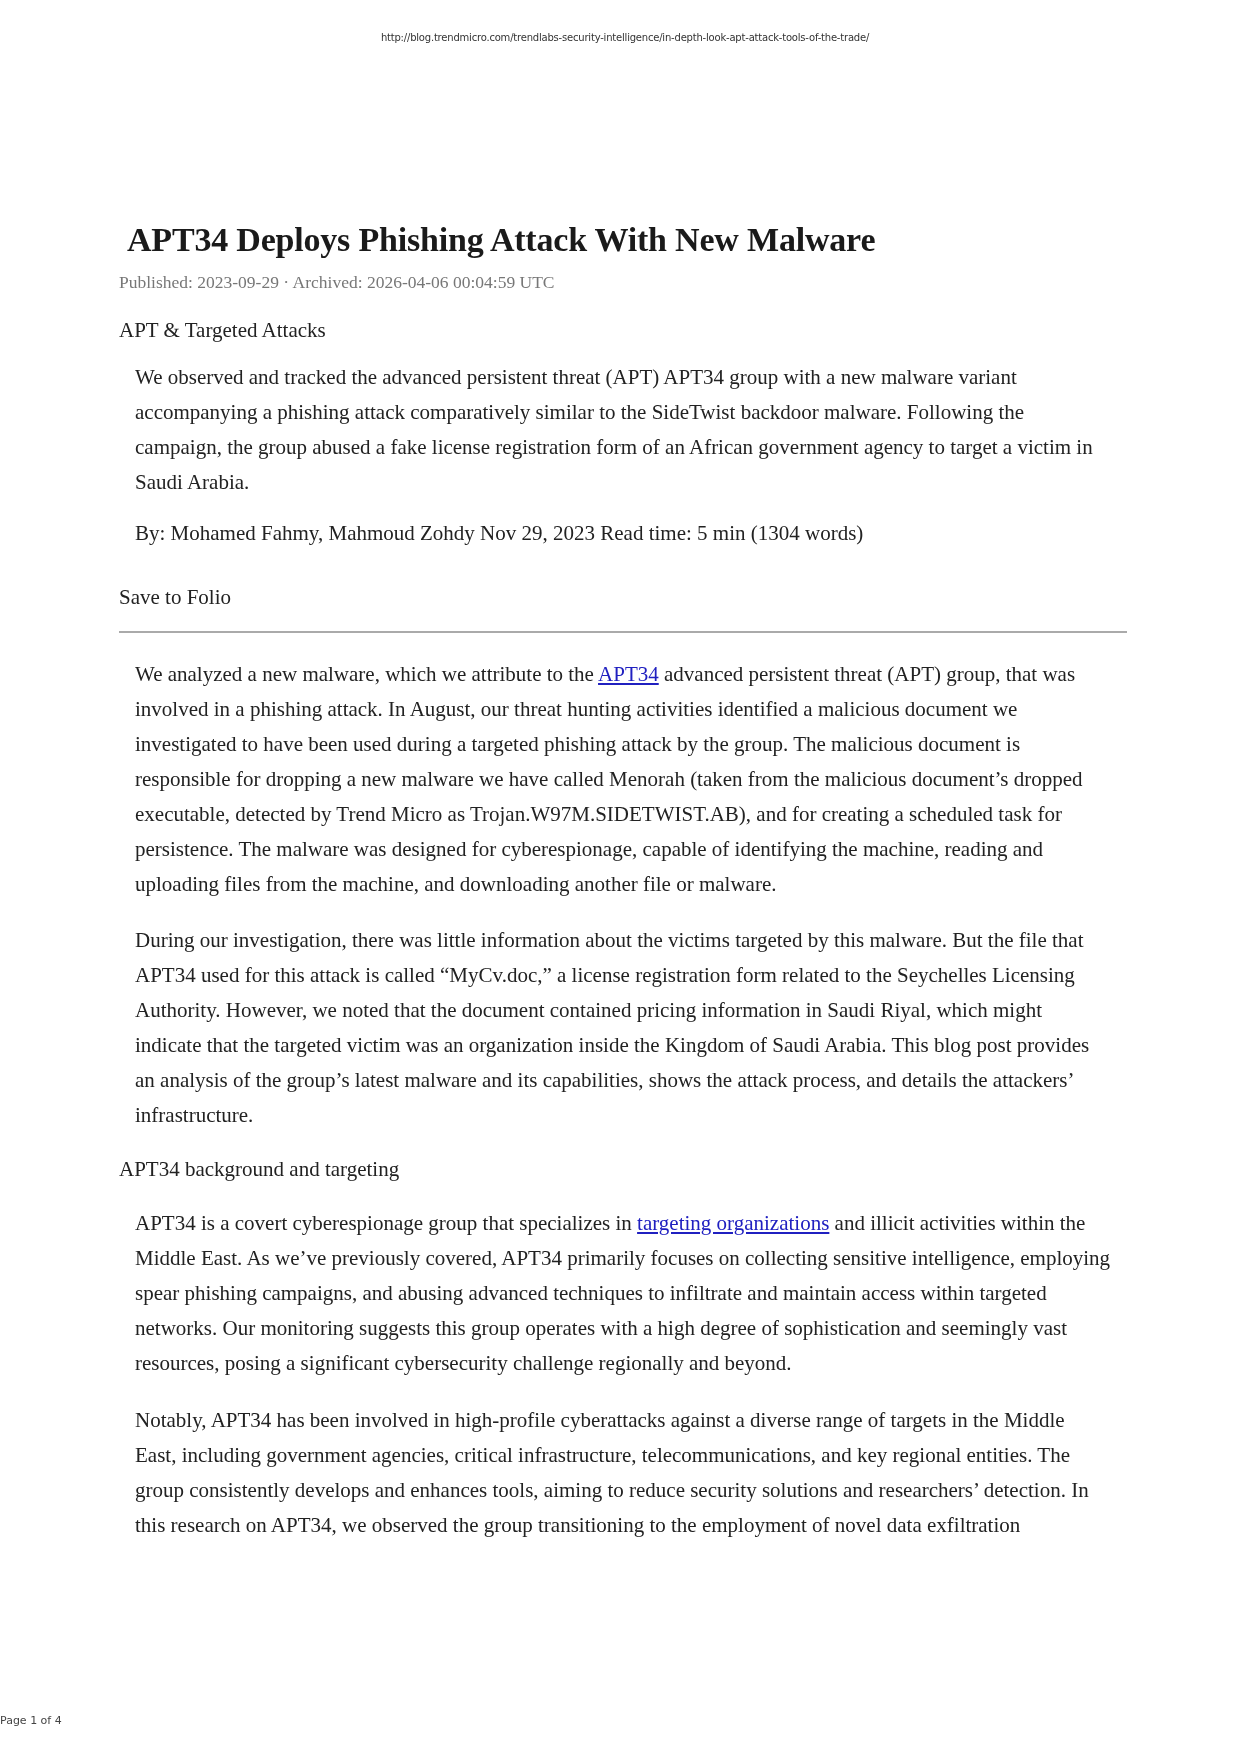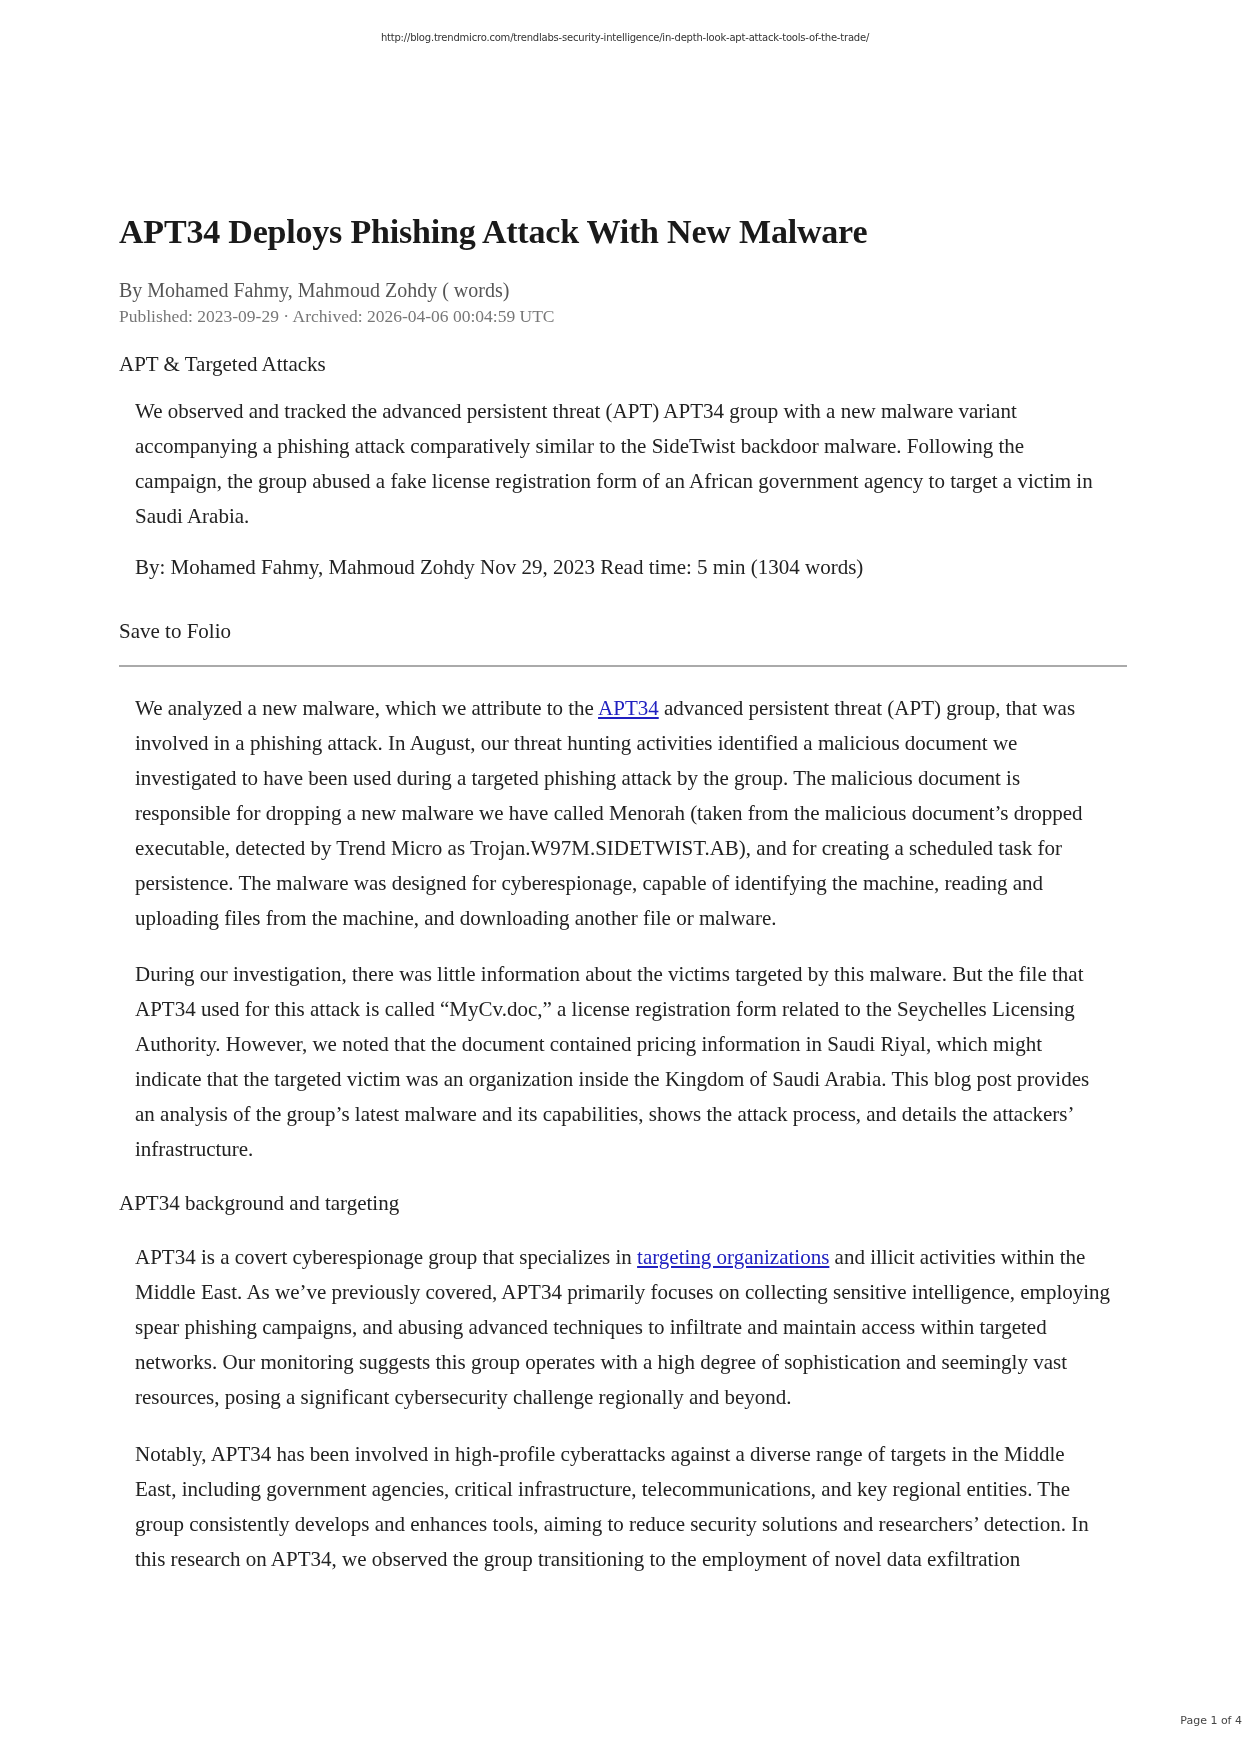--- a/index.html
+++ b/index.html
@@ -26,21 +26,21 @@
       color: #333333;
       letter-spacing: -0.2px;
     }
     .content {
       position: absolute;
       left: 119px;
       top: 210px;
       width: 1008px;
     }
     h1.title {
-      margin: 0;
+      margin: 8px;
       font-family: "Liberation Serif", serif;
       font-weight: bold;
       font-size: 34px;
       line-height: 44px;
       color: #1a1a1a;
       letter-spacing: -0.2px;
     }
     .byline {
       margin-top: 22px;
       font-size: 20px;
@@ -81,34 +81,33 @@
     a.inline-link {
       color: #1a0dab;
       color: #2020c0;
       text-decoration: underline;
     }
     .page-number {
       position: absolute;
       top: 1714px;
       left: 0;
       width: 1242px;
-      text-align: right;
+      text-align: left;
       font-family: "DejaVu Sans", sans-serif;
       font-size: 11px;
       color: #444444;
     }
   </style>
 </head>
 <body>
 
 <div class="page-url">http://blog.trendmicro.com/trendlabs-security-intelligence/in-depth-look-apt-attack-tools-of-the-trade/</div>
 
 <main class="content">
   <h1 class="title">APT34 Deploys Phishing Attack With New Malware</h1>
-  <div class="byline">By Mohamed Fahmy, Mahmoud Zohdy ( words)</div>
   <div class="published">Published: 2023-09-29 · Archived: 2026-04-06 00:04:59 UTC</div>
   <div class="section-label category">APT &amp; Targeted Attacks</div>
 
   <p class="body summary">We observed and tracked the advanced persistent threat (APT) APT34 group with a new malware variant accompanying a phishing attack comparatively similar to the SideTwist backdoor malware. Following the campaign, the group abused a fake license registration form of an African government agency to target a victim in Saudi Arabia.</p>
 
   <p class="body meta-line">By: Mohamed Fahmy, Mahmoud Zohdy Nov 29, 2023 Read time: 5 min (1304 words)</p>
 
   <div class="section-label save-folio">Save to Folio</div>
 
   <div class="rule"></div>

